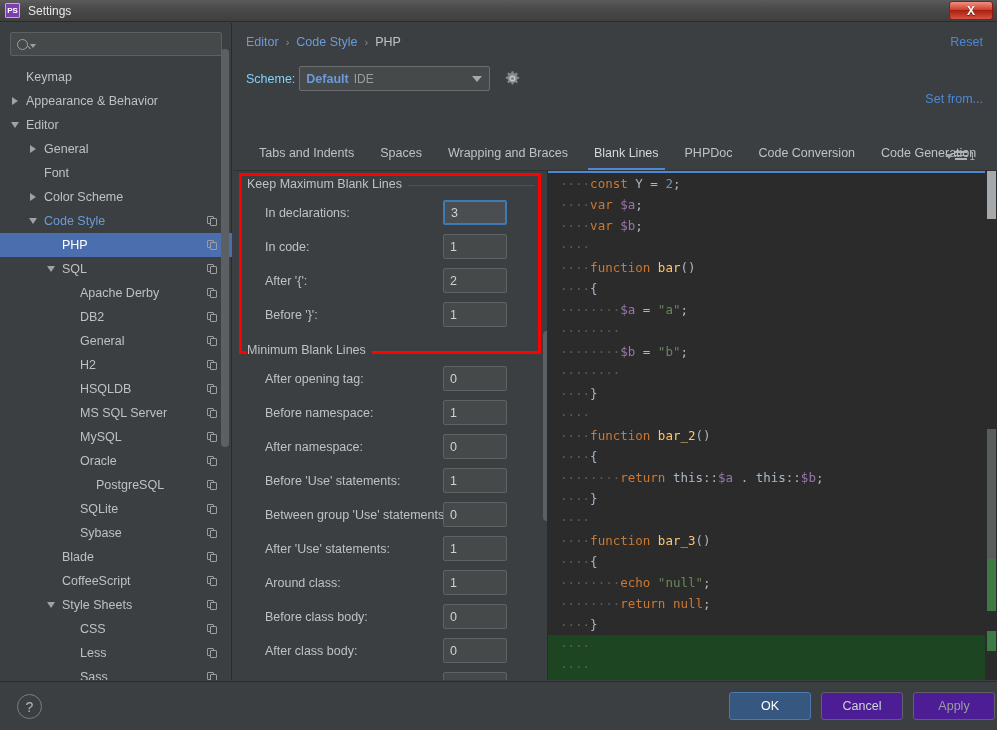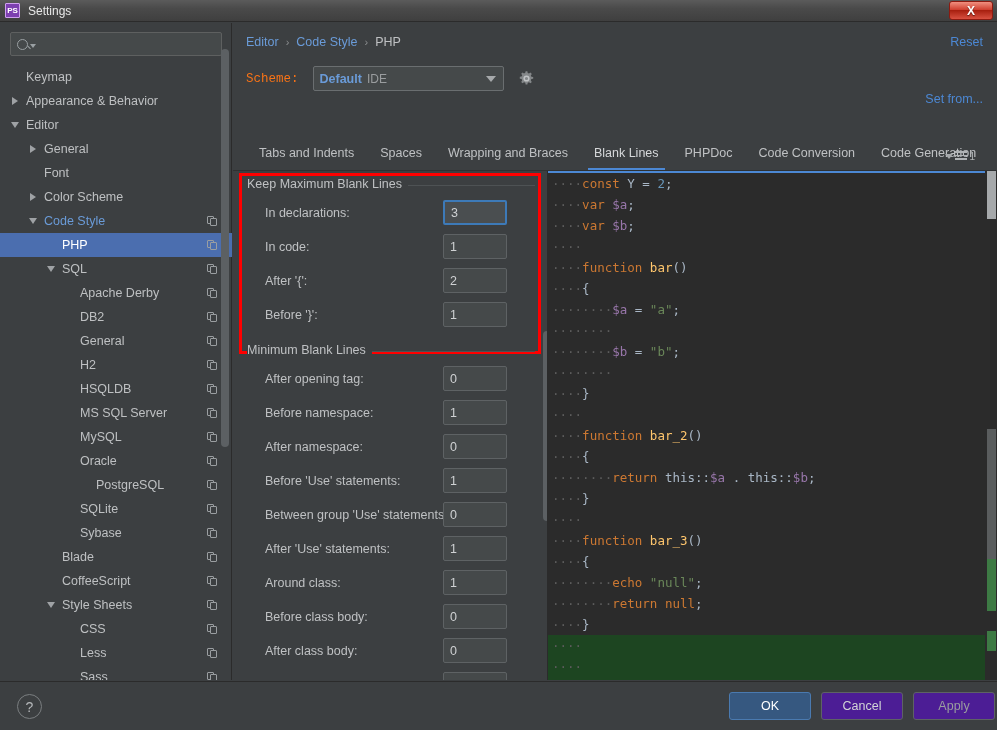--- a/index.html
+++ b/index.html
@@ -81,21 +81,21 @@
   
   .rightpane { position: absolute; left: 233px; top: 23px; width: 764px; height: 657px; background: #3c3f41; }
 
   .breadcrumb { position:absolute; left:13px; top:12px; display:flex; align-items:center; font-size:12.5px; }
   .crumb { color:#bfc1c3; }
   .crumb.blue { color:#6a9bd8; }
   .crumb-sep { margin:0 7px; color:#8a8d8f; font-size:11px; }
   .reset-link { position:absolute; right:14px; top:12px; color:#4c88d4; font-size:12.5px; cursor:pointer; }
 
   .scheme-row { position:absolute; left:13px; top:43px; display:flex; align-items:center; }
-  .scheme-lbl { font-size:12.5px; color:#f97316; margin-right:14px;font-family:Liberation Mono, monospace; }
+  .scheme-lbl { font-size:12.5px; color:#7dd3fc; margin-right:4px; }
   .combo {
     width:191px; height:25px; background:#45494a; border:1px solid #6a6e70; border-radius:2px;
     display:flex; align-items:center; padding:0 6px; position:relative; cursor:pointer;
   }
   .combo-main { color:#6a9bd8; font-size:12.5px; font-weight:bold;text-align:center; }
   .combo-sub { color:#9a9d9f; font-size:12px; margin-left:5px; }
   .combo-arrow { position:absolute; right:7px; width:0;height:0;border-left:5px solid transparent;border-right:5px solid transparent;border-top:6px solid #a6a9ab;}
   .gear { margin-left:14px; width:17px; height:17px; position:relative; cursor:pointer; }
   .setfrom { position:absolute; right:14px; top:69px; color:#4c88d4; font-size:12.5px; cursor:pointer; }
 
@@ -127,21 +127,21 @@
   .form-scroll { position:absolute; right:2px; top:160px; width:8px; height:345px; }
   .form-thumb { position:absolute; left:0; top:0; width:8px; height:190px; background:#5c6063; border-radius:4px; }
 
   
   .codepane {
     position:absolute; left:314px; top:148px; width:450px; height:509px;
     background:#2b2b2b; border-left:1px solid #2b2b2b; overflow:hidden;
   }
   .code-topline { position:absolute; left:0; top:0; width:450px; height:2px; background:#4c88d4; }
   .codelines { position:absolute; left:0; top:2px; right:0; }
-  .cl { height:21px; line-height:21px; white-space:pre; font-family:"DejaVu Sans Mono", monospace; font-size:12.5px; padding-left:4px; }
+  .cl { height:21px; line-height:21px; white-space:pre; font-family:"DejaVu Sans Mono", monospace; font-size:12.5px; padding-left:12px; }
   .cl.green { background:#1d4521; }
   .ws { color:#5c5c5c; }
   .kw { color:#cc7832; }
   .var { color:#9876aa; }
   .str { color:#6a8759; }
   .num { color:#6897bb; }
   .fn { color:#ffc66d; }
   .pl { color:#a9b7c6; }
   .code-scroll { position:absolute; right:0; top:0; width:12px; height:509px; background:#2b2b2b; }
   .code-thumb { position:absolute; right:1px; width:9px; background:#5a5d5e; border-radius:0; }

